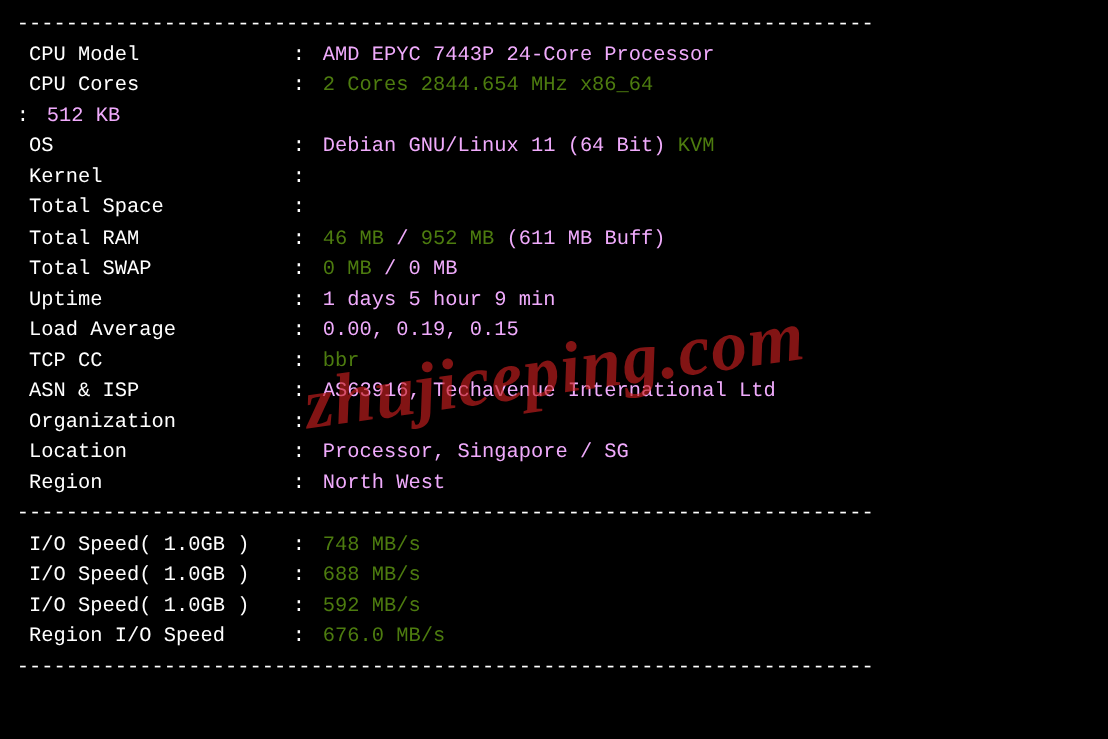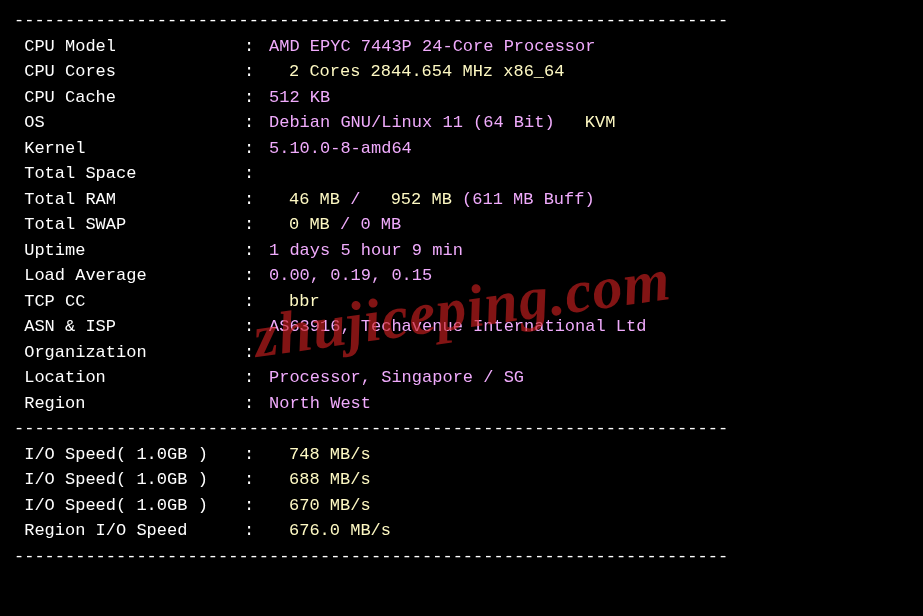--- a/index.html
+++ b/index.html
@@ -38,22 +38,21 @@
       width: 25px;
       flex-shrink: 0;
     }
     .value {
       flex: 1;
     }
     .green {
       color: #f0abfc;
     }
     .yellow {
-      color: #fef9c3;
-      margin-left: 20px;
+      color: #4d7c0f;
     }
     .watermark {
       position: absolute;
       left: 50%;
       top: 50%;
       transform: translate(-50%, -50%) rotate(-8deg);
       font-size: 60px;
       font-weight: bold;
       font-style: italic;
       color: rgba(200, 30, 30, 0.65);
@@ -74,35 +73,33 @@
   <span class="value green">AMD EPYC 7443P 24-Core Processor</span>
 </div>
 
 <div class="row">
   <span class="label"> CPU Cores          </span>
   <span class="colon">: </span>
   <span class="value yellow">2 Cores 2844.654 MHz x86_64</span>
 </div>
 
 <div class="row">
-  <span class="label"> CPU Cache          </span>
   <span class="colon">: </span>
   <span class="value green">512 KB</span>
 </div>
 
 <div class="row">
   <span class="label"> OS                 </span>
   <span class="colon">: </span>
   <span class="value"><span class="green">Debian GNU/Linux 11 (64 Bit) </span><span class="yellow">KVM</span></span>
 </div>
 
 <div class="row">
   <span class="label"> Kernel             </span>
   <span class="colon">: </span>
-  <span class="value green">5.10.0-8-amd64</span>
 </div>
 
 <div class="row">
   <span class="label"> Total Space        </span>
   <span class="colon">: </span>
 </div>
 
 <div class="row">
   <span class="label"> Total RAM          </span>
   <span class="colon">: </span>
@@ -167,21 +164,21 @@
 
 <div class="row">
   <span class="label"> I/O Speed( 1.0GB ) </span>
   <span class="colon">: </span>
   <span class="value yellow">688 MB/s</span>
 </div>
 
 <div class="row">
   <span class="label"> I/O Speed( 1.0GB ) </span>
   <span class="colon">: </span>
-  <span class="value yellow">670 MB/s</span>
+  <span class="value yellow">592 MB/s</span>
 </div>
 
 <div class="row">
   <span class="label"> Region I/O Speed  </span>
   <span class="colon">: </span>
   <span class="value yellow">676.0 MB/s</span>
 </div>
 
 <div class="dashed-line">----------------------------------------------------------------------</div>
 

